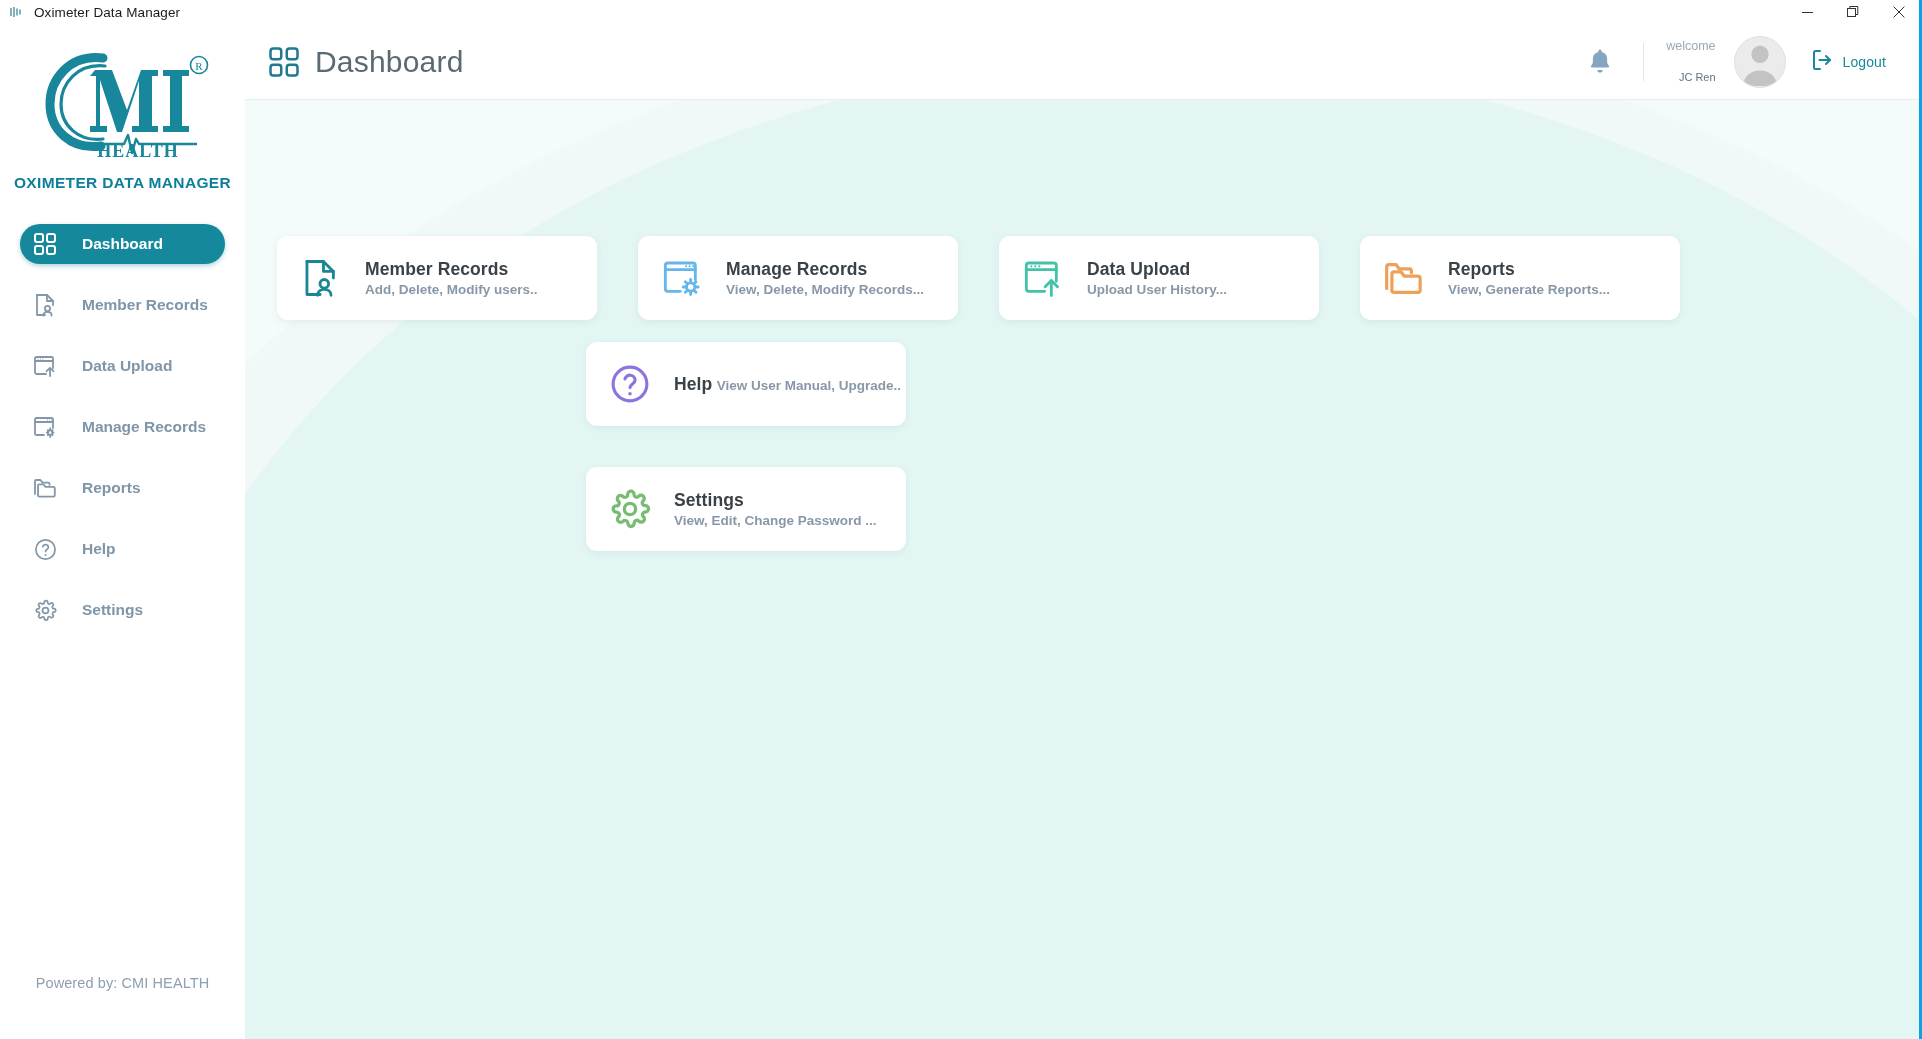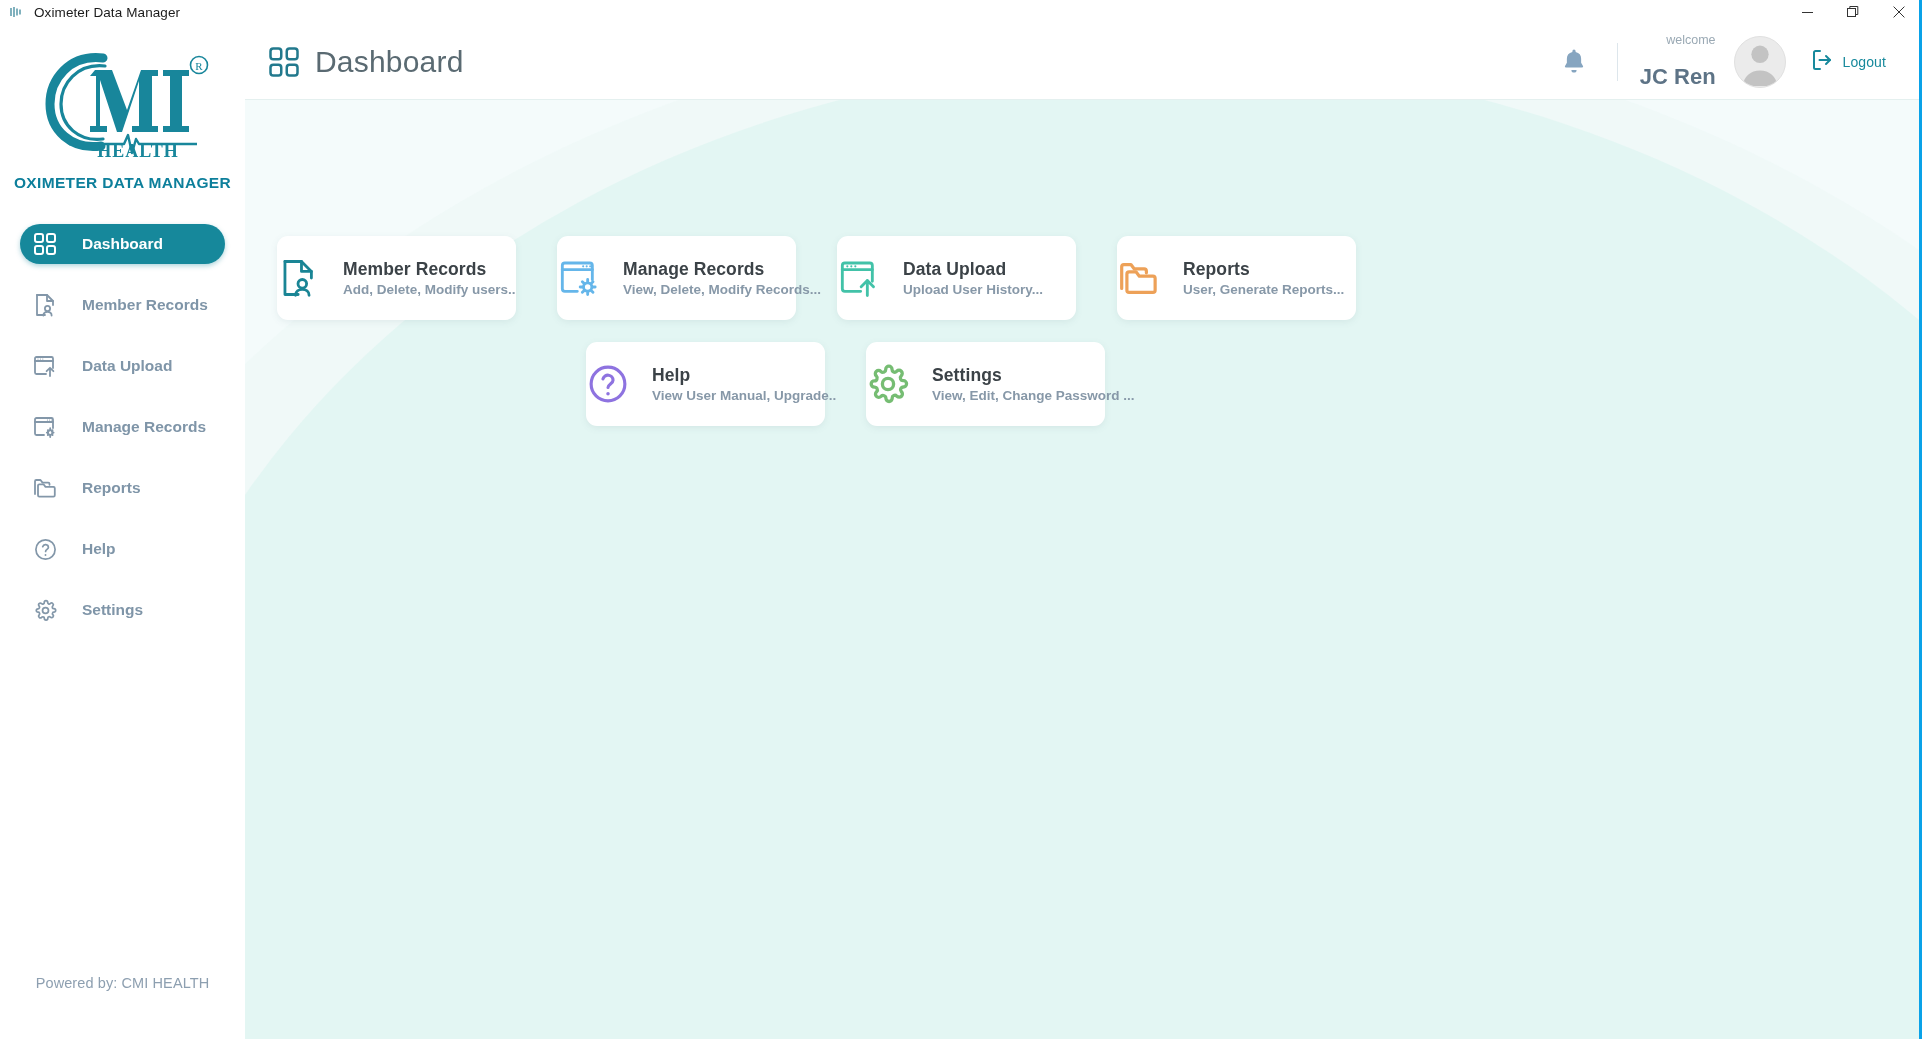--- a/index.html
+++ b/index.html
@@ -185,21 +185,21 @@
     cursor: pointer;
   }
   .divider-v {
     width: 1px; height: 38px;
     background: #dde6ec;
     margin: 0 22px 0 26px;
   }
   .welcome-block { text-align: right; line-height: 1.1; }
   .welcome-label { font-size: 12.5px; color: #9aa9b4; }
   .welcome-name {
-    font-size: 22px; font-weight: bold; color: #5d7386;
+    font-size: 11px; font-weight: normal; color: #5d7386;
     margin-top: 17px;
   }
   .avatar {
     width: 52px; height: 52px;
     border-radius: 50%;
     background: #ebebeb;
     border: 1px solid #e0e0e0;
     margin-left: 18px;
     display: flex; align-items: flex-end; justify-content: center;
     overflow: hidden;
@@ -218,30 +218,31 @@
   .content {
     position: relative;
     z-index: 4;
     padding: 136px 0 0 0;
   }
   .card-row {
     display: flex;
     gap: 41px;
     padding-left: 32px;
   }
-  .card-row.row2 { margin-top: 22px; padding-left: 341px; }
+  .card-row.row2 { margin-top: 22px; padding-left: 341px; flex-direction: column; }
 
   .card {
-    width: 239px;
+    width: 320px;
     height: 84px;
     background: #ffffff;
     border-radius: 11px;
     box-shadow: 0 2px 7px rgba(90,120,130,.10);
     display: flex;
     align-items: center;
+    padding-left: 22px;
     cursor: pointer;
   }
   .card-icon {
     width: 44px; height: 44px;
     display: flex; align-items: center; justify-content: center;
     flex: 0 0 44px;
   }
   .card-text { margin-left: 22px; }
   .card-title {
     font-size: 17.5px;
@@ -521,21 +522,21 @@
 
         <div class="card">
           <span class="card-icon">
             <svg width="42" height="38" viewBox="0 0 25 22" fill="none" stroke="#eda158" stroke-width="1.9" stroke-linecap="round" stroke-linejoin="round">
               <path d="M2.2 17.2V4.3A1.3 1.3 0 0 1 3.5 3h4.2l2 2.6h5.9A1.3 1.3 0 0 1 16.9 6.9v1"></path>
               <path d="M6.6 19.6a1.3 1.3 0 0 1-1.3-1.3V8.6A1.3 1.3 0 0 1 6.6 7.3h4.1l2 2.6h8.1a1.3 1.3 0 0 1 1.3 1.3v7.1a1.3 1.3 0 0 1-1.3 1.3z"></path>
             </svg>
           </span>
           <span class="card-text">
             <span class="card-title">Reports</span>
-            <span class="card-sub">User, Generate Reports...</span>
+            <span class="card-sub">View, Generate Reports...</span>
           </span>
         </div>
 
       </div>
 
       <div class="card-row row2">
 
         <div class="card">
           <span class="card-icon">
             <svg width="40" height="40" viewBox="0 0 23 23" fill="none" stroke="#8e73e0" stroke-width="1.8">

